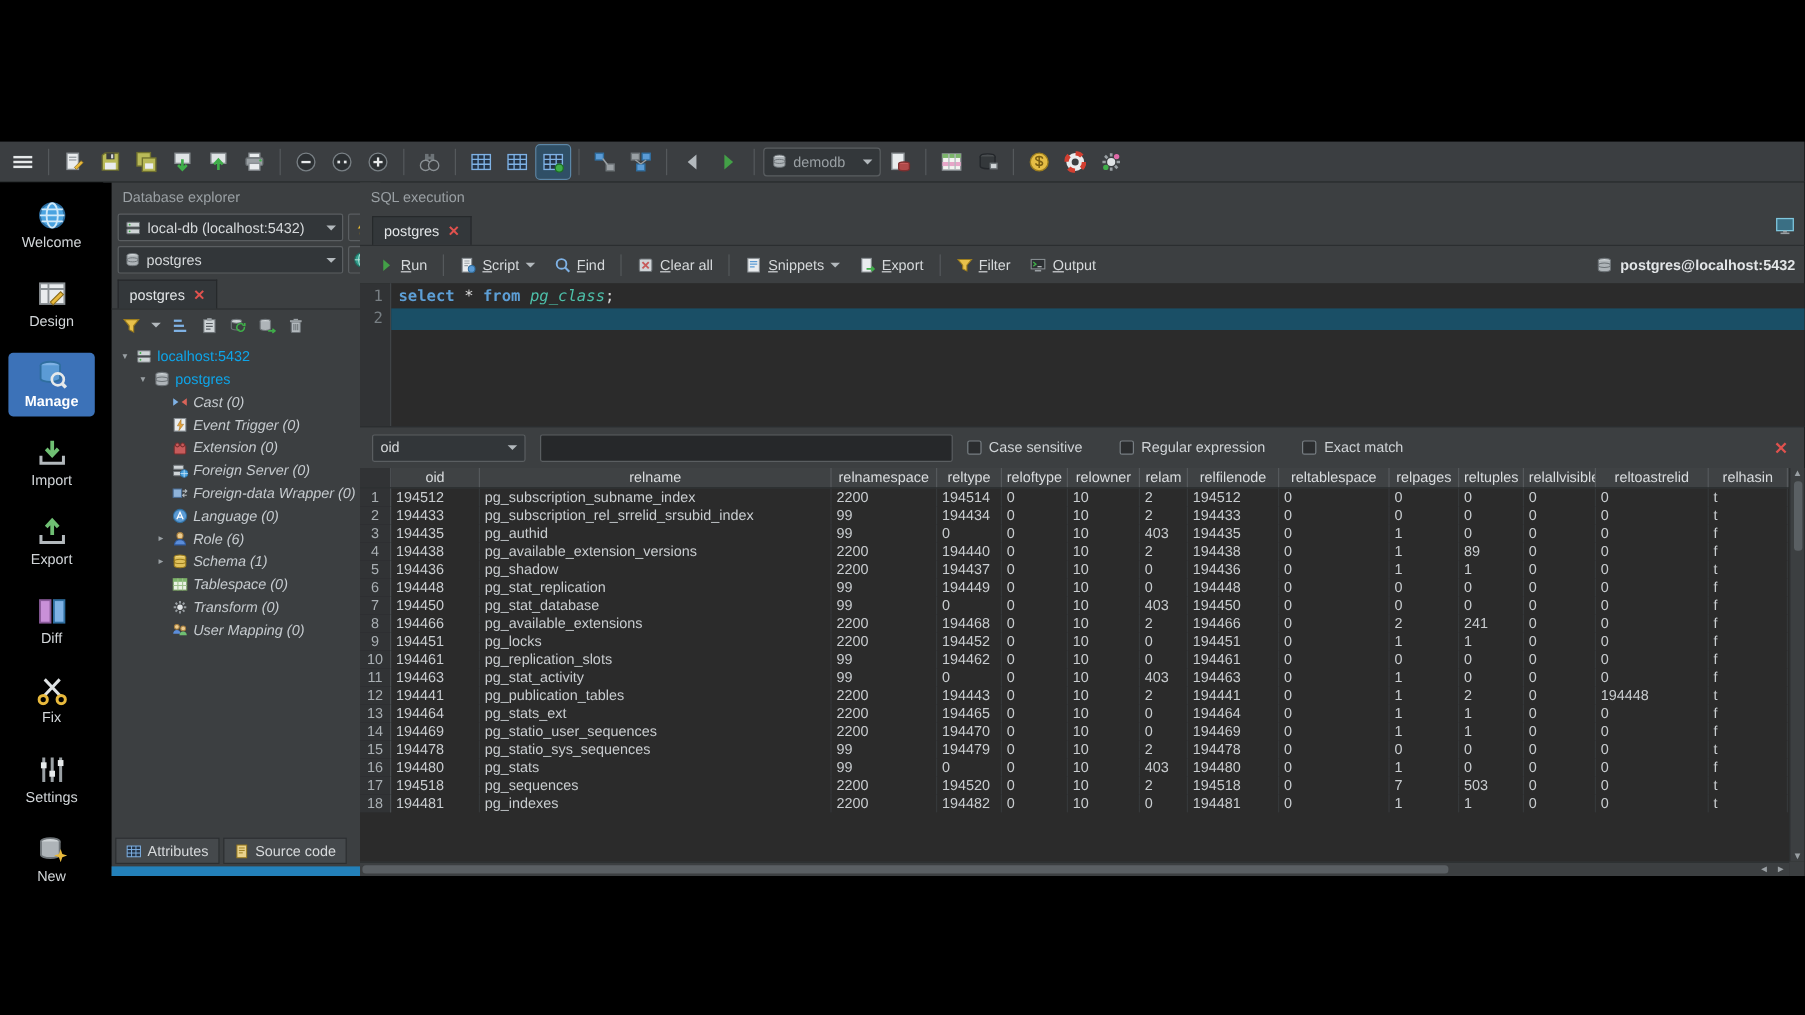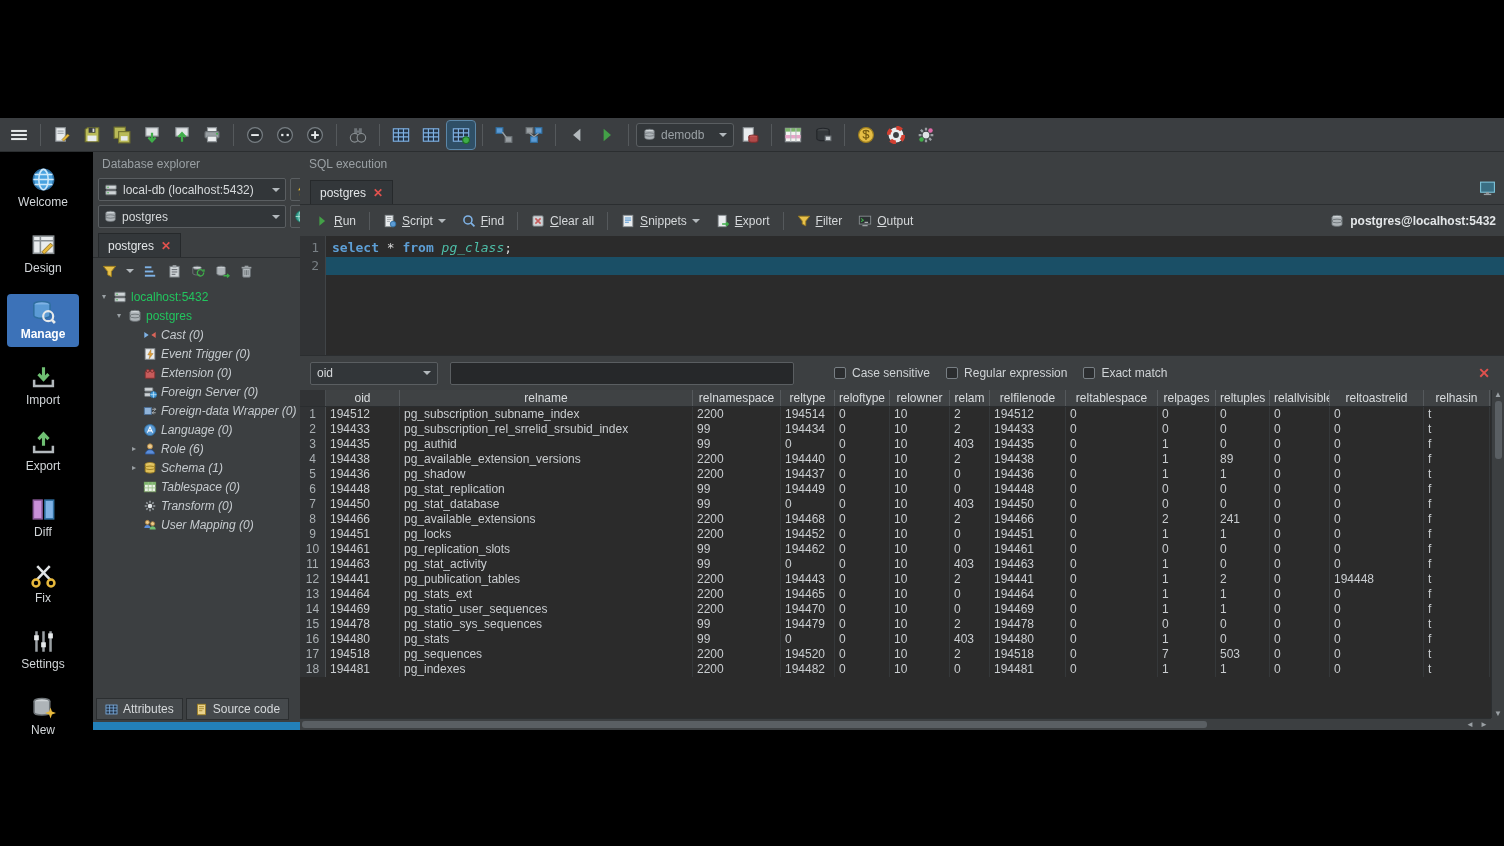--- a/index.html
+++ b/index.html
@@ -38,21 +38,21 @@
   .mini-btn { width:22px; height:23px; background:#3c3f41; border:1px solid #5a5e61; border-radius:2px;
               display:flex; align-items:center; justify-content:center; gap:1px; }
   .exp-tabbar { height:28px; display:flex; align-items:flex-end; padding-left:5px; border-bottom:1px solid #2b2e30; }
   .tab { height:24px; background:#33373a; border:1px solid #26292b; border-bottom:none;
          display:flex; align-items:center; gap:7px; padding:0 9px; color:#e3e6e8; }
   .tab-close { color:#e0524e; font-weight:bold; font-size:12px; line-height:1; }
   .exp-toolbar { height:26px; display:flex; align-items:center; gap:9px; padding:0 9px; }
   .tree { flex:1; overflow:hidden; padding-top:3px; }
   .tree-row { display:flex; align-items:center; height:19px; gap:4px; white-space:nowrap; }
   .twisty { width:10px; color:#9aa0a4; font-size:8px; text-align:center; flex:none; }
-  .tree-label { color:#22c55e; }
+  .tree-label { color:#0ea5e9; }
   .tree-label.cat { font-style:italic; color:#c6cbcf; }
   .exp-bottom { display:flex; gap:3px; padding:2px 3px; height:26px; align-items:center; }
   .exp-bottom-btn { height:22px; background:#45494c; border:1px solid #2b2e30; display:flex; align-items:center;
                     gap:5px; padding:0 8px; color:#d6d9db; }
   .teal-bar { height:8px; background:#2380b9; }
 
   
   .main { position:absolute; left:300px; top:152px; right:0; height:578px; background:#3c3f41;
           display:flex; flex-direction:column; }
   .main-tabbar { height:29px; display:flex; align-items:flex-end; padding-left:10px;
@@ -777,21 +777,21 @@
           <div class="code-line"><span class="tok-kw">select</span><span class="tok-pl"> * </span><span class="tok-kw">from</span><span class="tok-pl"> </span><span class="tok-id">pg_class</span><span class="tok-pl">;</span></div>
           <div class="code-line current"></div>
         </div>
     </div>
     <div class="filter-bar">
       <div class="filter-select">
         <span class="combo-label">oid</span>
         <span class="caret"></span>
       </div>
       <input class="filter-input" value="" style="">
-      <span id="checkboxes" style="display:flex; gap:16px;margin-left:28px;">
+      <span id="checkboxes" style="display:flex; gap:31px;">
           <span class="cbwrap">
             <span class="cb"></span>
             <span>Case sensitive</span>
           </span>
           <span class="cbwrap">
             <span class="cb"></span>
             <span>Regular expression</span>
           </span>
           <span class="cbwrap">
             <span class="cb"></span>

